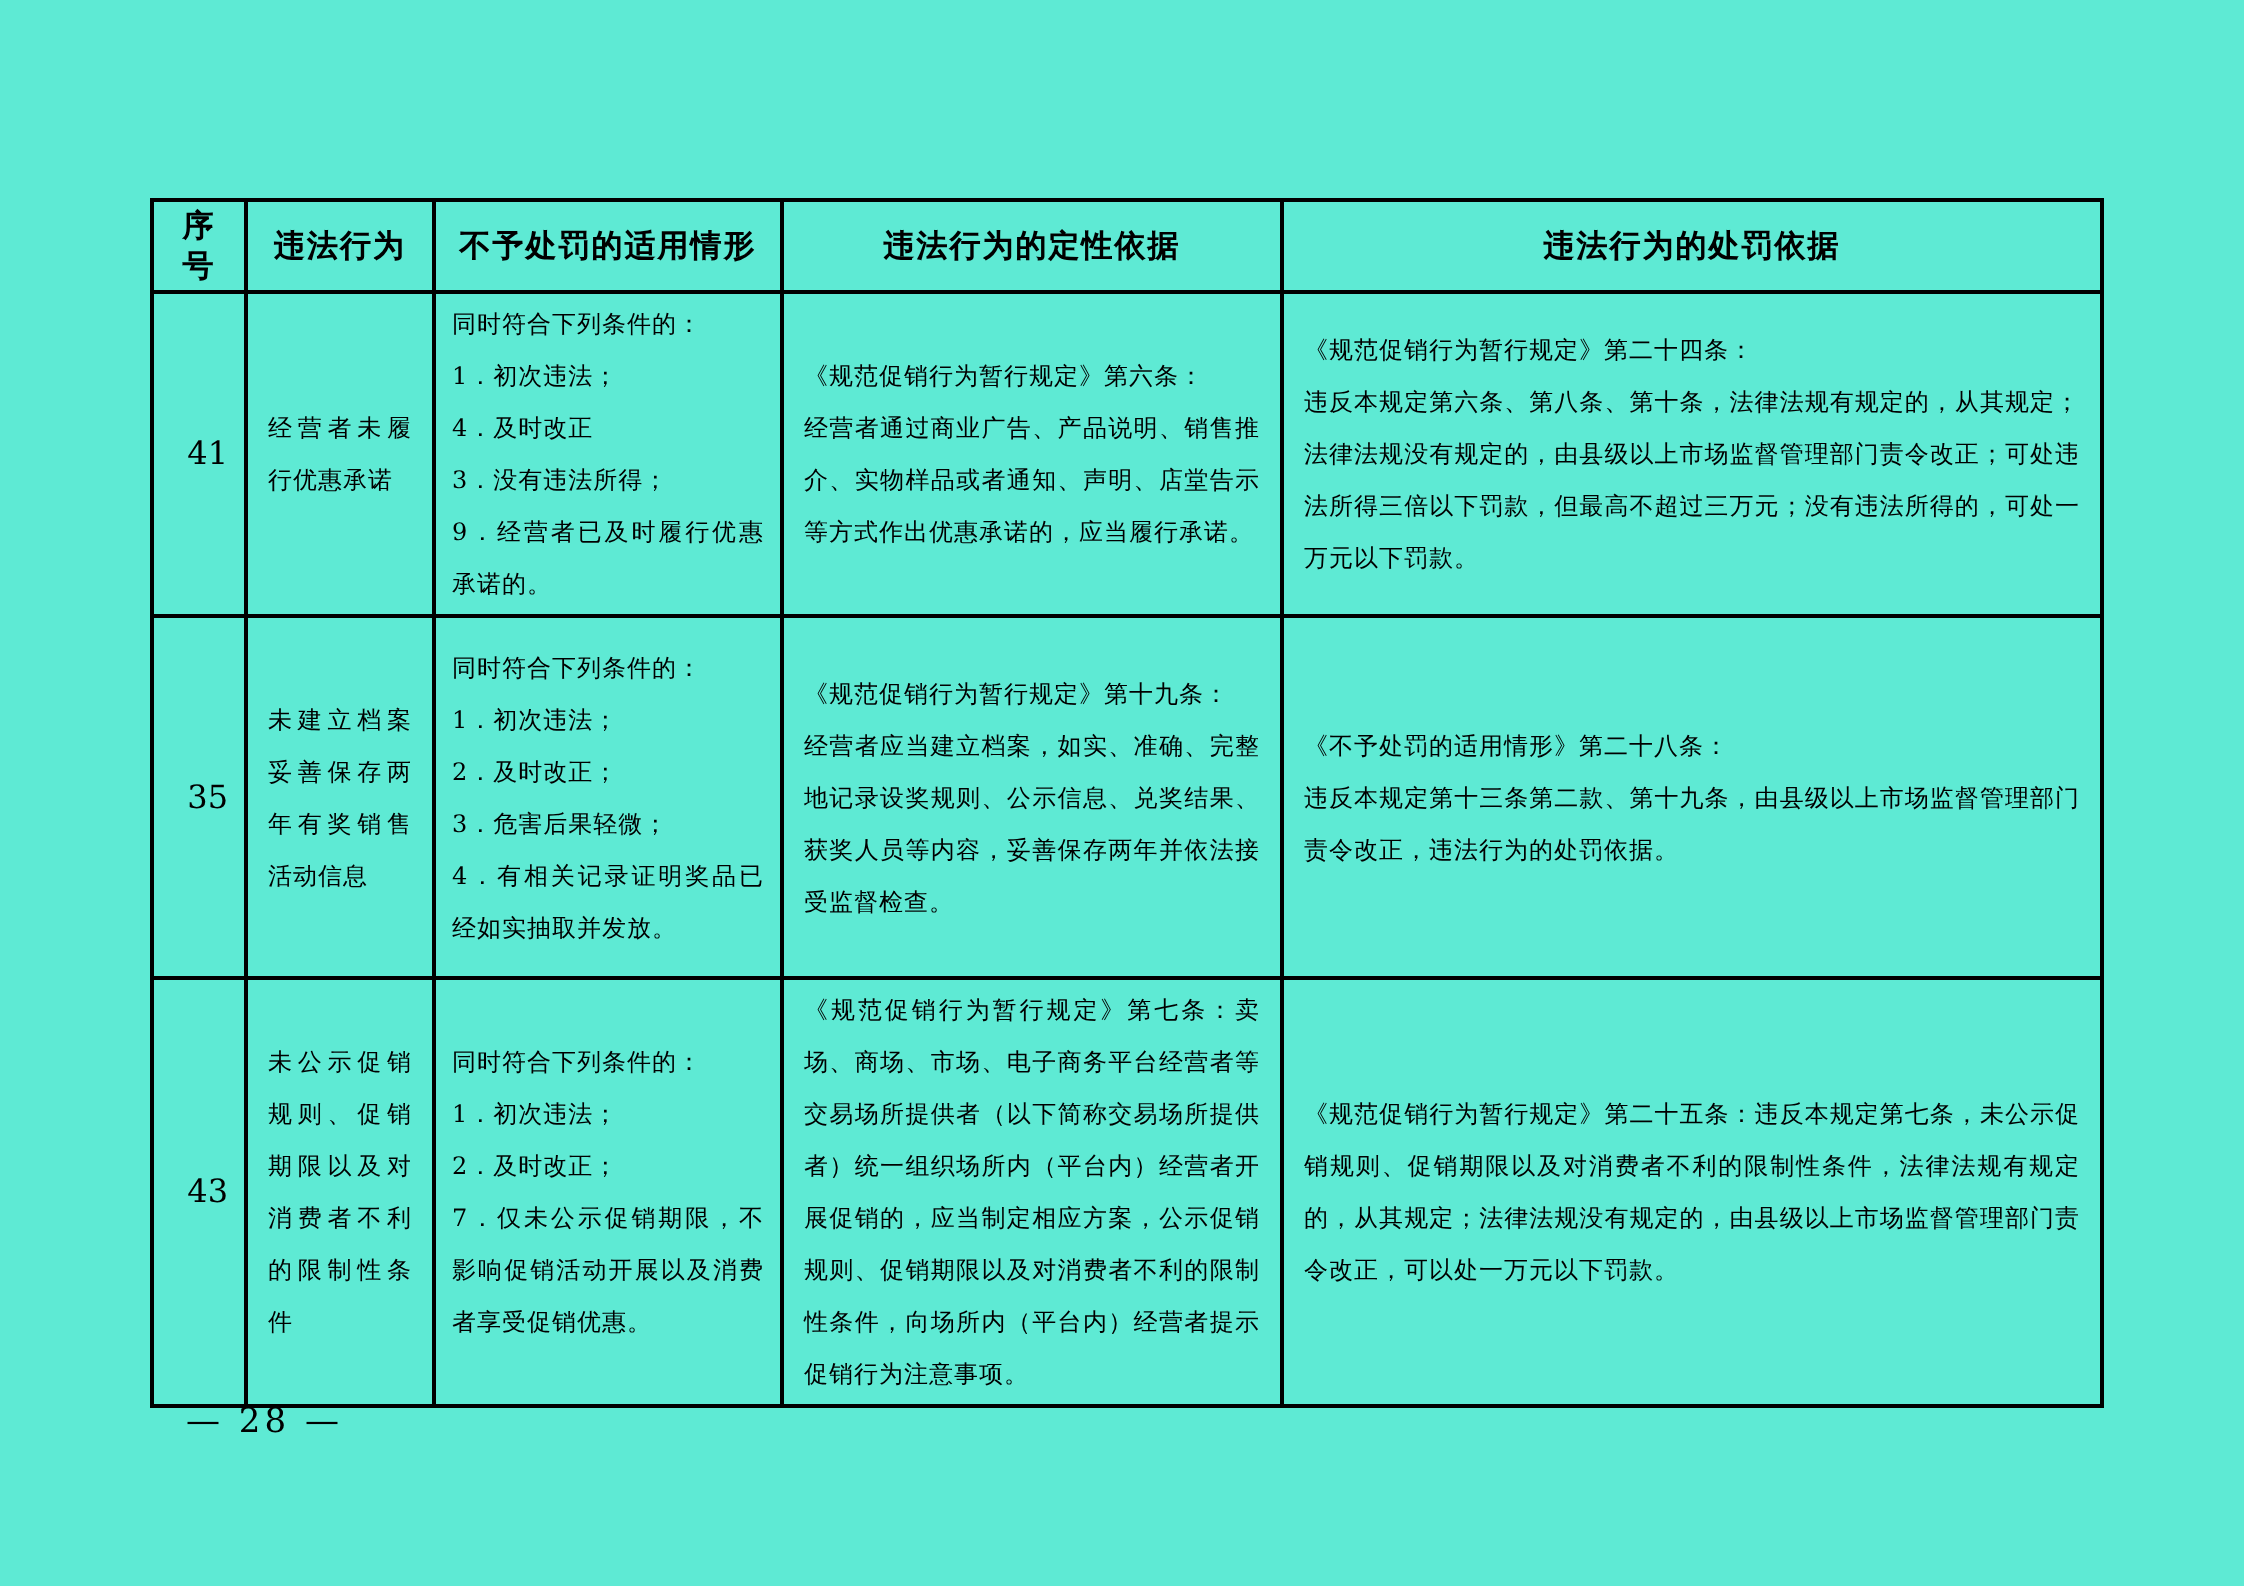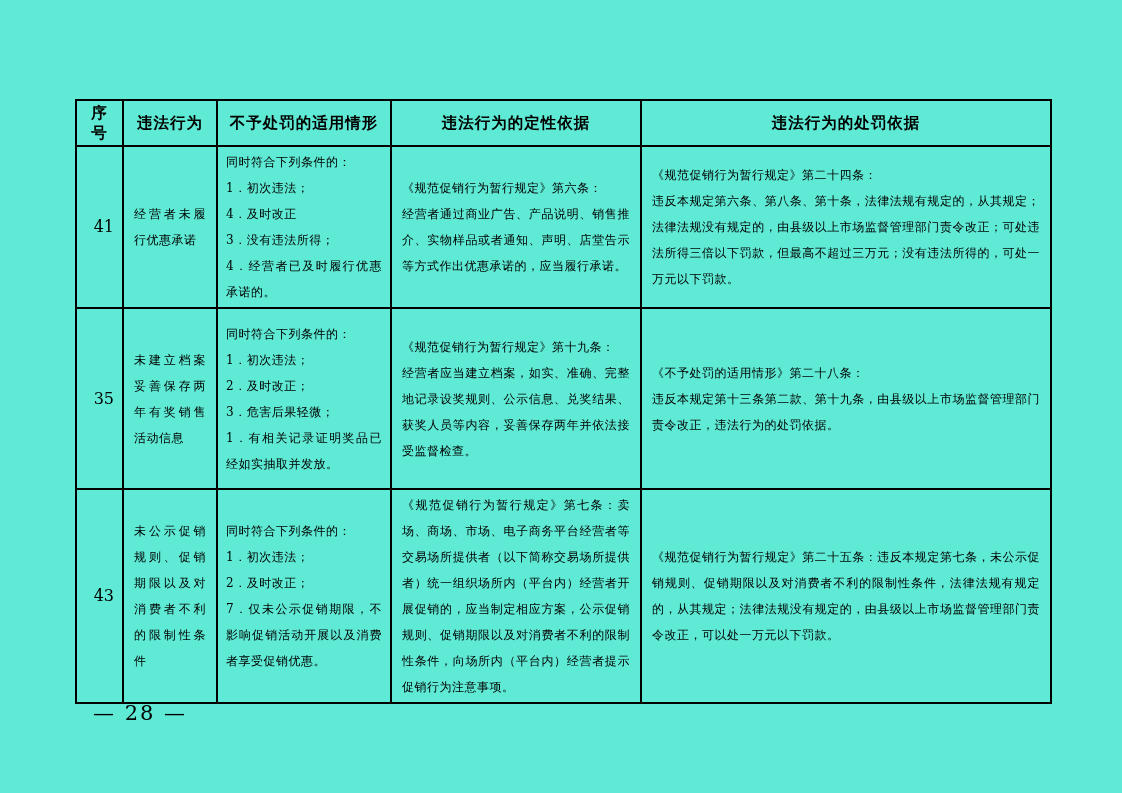--- a/index.html
+++ b/index.html
@@ -48,21 +48,21 @@
   td.cell-punish .para {
     text-align: justify;
     text-justify: inter-character;
     letter-spacing: 0.5px;
   }
   td.cell-behavior { padding: 2px 10px; }
   td.cell-qual, td.cell-punish { padding: 2px 10px; }
   .footer-pagenum {
     position: absolute;
     left: 93px; top: 701px;
-    font-size: 21px;
+    font-size: 17px;
     letter-spacing: 2px;
   }
 </style>
 </head>
 <body>
 
 <div class="page">
 
   <table class="rules-table">
     <colgroup>
@@ -85,42 +85,42 @@
         <tr style="height: 157px;">
           <td class="cell-seq">41</td>
           <td class="cell-behavior">
             <div class="para">经营者未履行优惠承诺</div>
           </td>
           <td class="cell-conditions">
             <div class="para">同时符合下列条件的：</div>
             <div class="para">1．初次违法；</div>
             <div class="para">4．及时改正</div>
             <div class="para">3．没有违法所得；</div>
-            <div class="para">4．经营者已及时履行优惠承诺的。</div>
+            <div class="para">9．经营者已及时履行优惠承诺的。</div>
           </td>
           <td class="cell-qual">
             <div class="para">《规范促销行为暂行规定》第六条：</div>
             <div class="para">经营者通过商业广告、产品说明、销售推介、实物样品或者通知、声明、店堂告示等方式作出优惠承诺的，应当履行承诺。</div>
           </td>
           <td class="cell-punish">
             <div class="para">《规范促销行为暂行规定》第二十四条：</div>
             <div class="para">违反本规定第六条、第八条、第十条，法律法规有规定的，从其规定；法律法规没有规定的，由县级以上市场监督管理部门责令改正；可处违法所得三倍以下罚款，但最高不超过三万元；没有违法所得的，可处一万元以下罚款。</div>
           </td>
         </tr>
         <tr style="height: 181px;">
           <td class="cell-seq">35</td>
           <td class="cell-behavior">
             <div class="para">未建立档案妥善保存两年有奖销售活动信息</div>
           </td>
           <td class="cell-conditions">
             <div class="para">同时符合下列条件的：</div>
             <div class="para">1．初次违法；</div>
             <div class="para">2．及时改正；</div>
             <div class="para">3．危害后果轻微；</div>
-            <div class="para">1．有相关记录证明奖品已经如实抽取并发放。</div>
+            <div class="para">4．有相关记录证明奖品已经如实抽取并发放。</div>
           </td>
           <td class="cell-qual">
             <div class="para">《规范促销行为暂行规定》第十九条：</div>
             <div class="para">经营者应当建立档案，如实、准确、完整地记录设奖规则、公示信息、兑奖结果、获奖人员等内容，妥善保存两年并依法接受监督检查。</div>
           </td>
           <td class="cell-punish">
             <div class="para">《不予处罚的适用情形》第二十八条：</div>
             <div class="para">违反本规定第十三条第二款、第十九条，由县级以上市场监督管理部门责令改正，违法行为的处罚依据。</div>
           </td>
         </tr>

